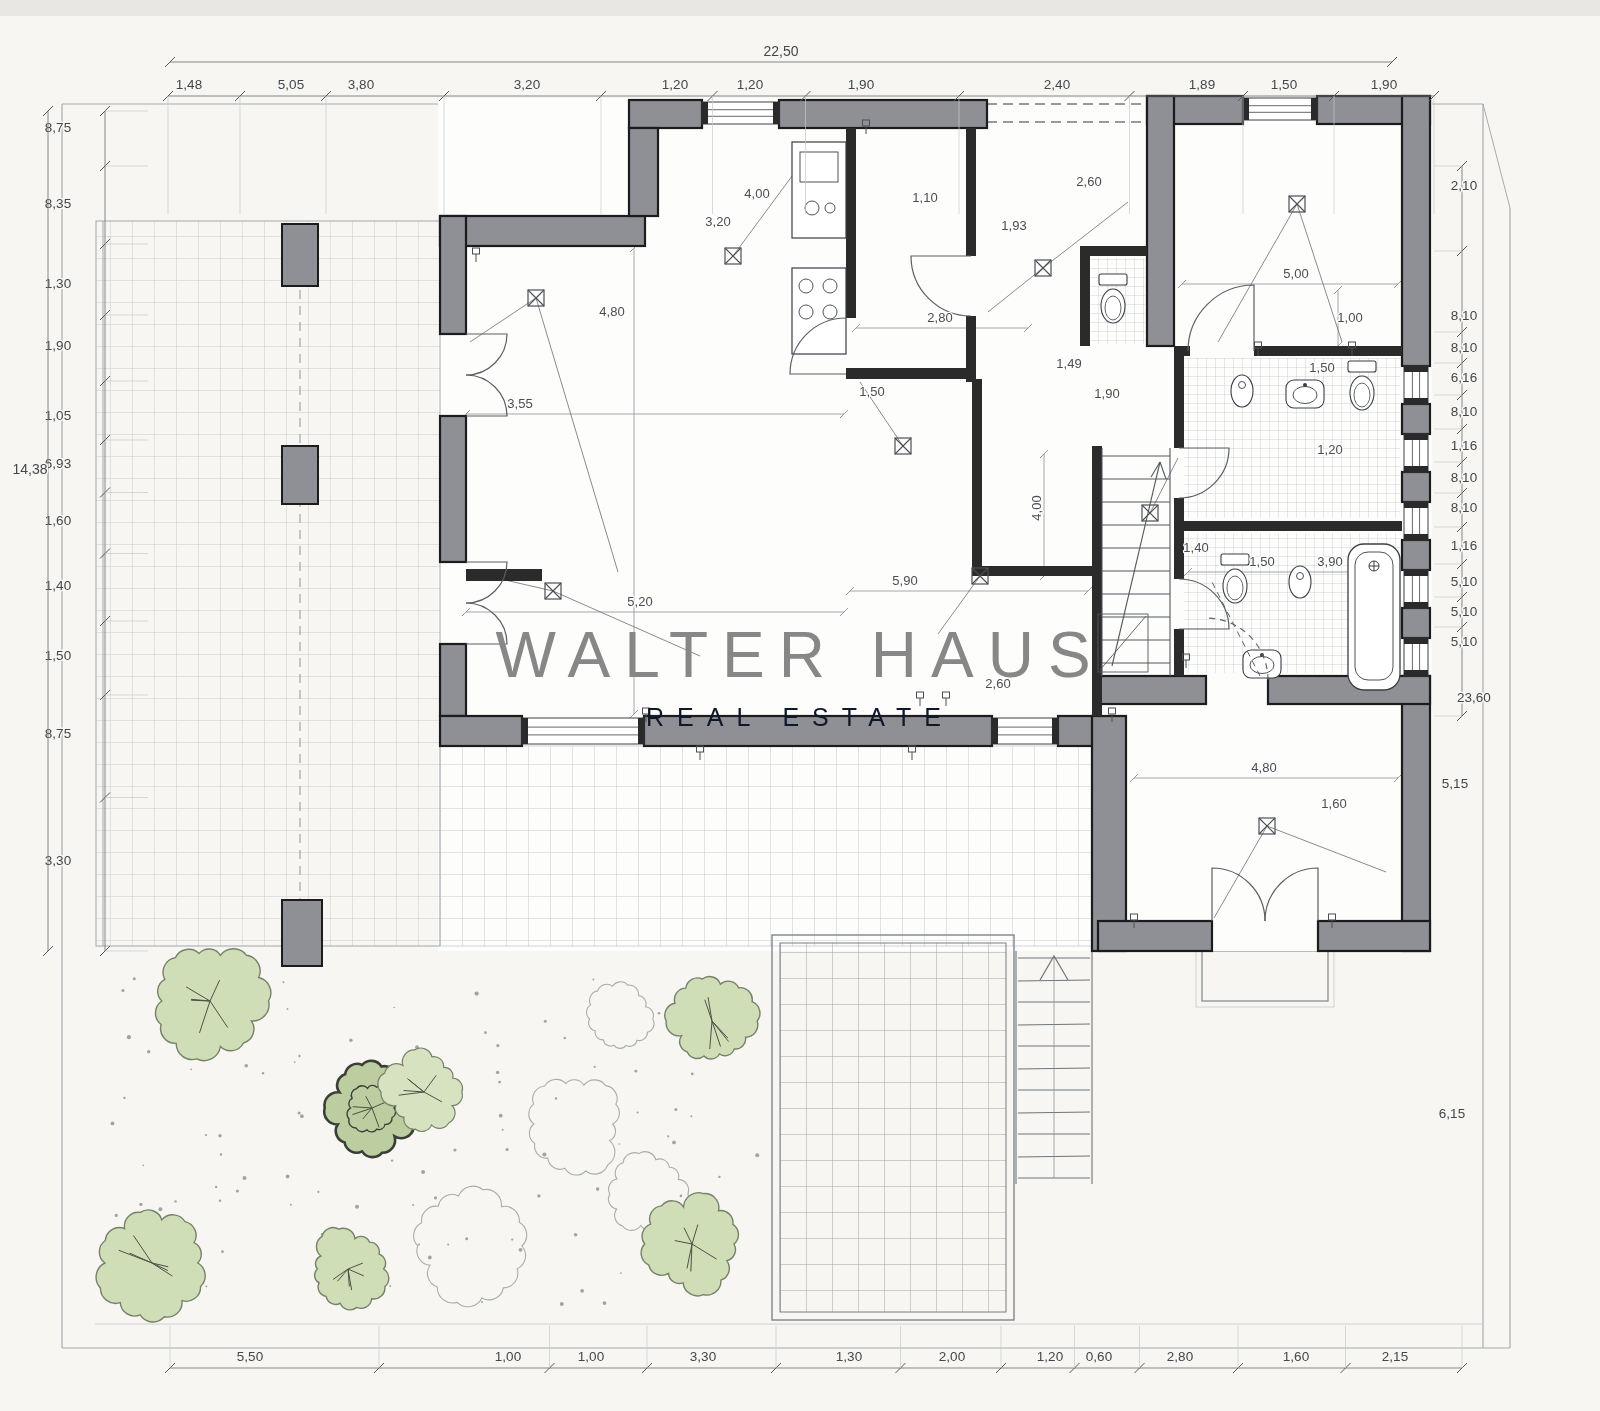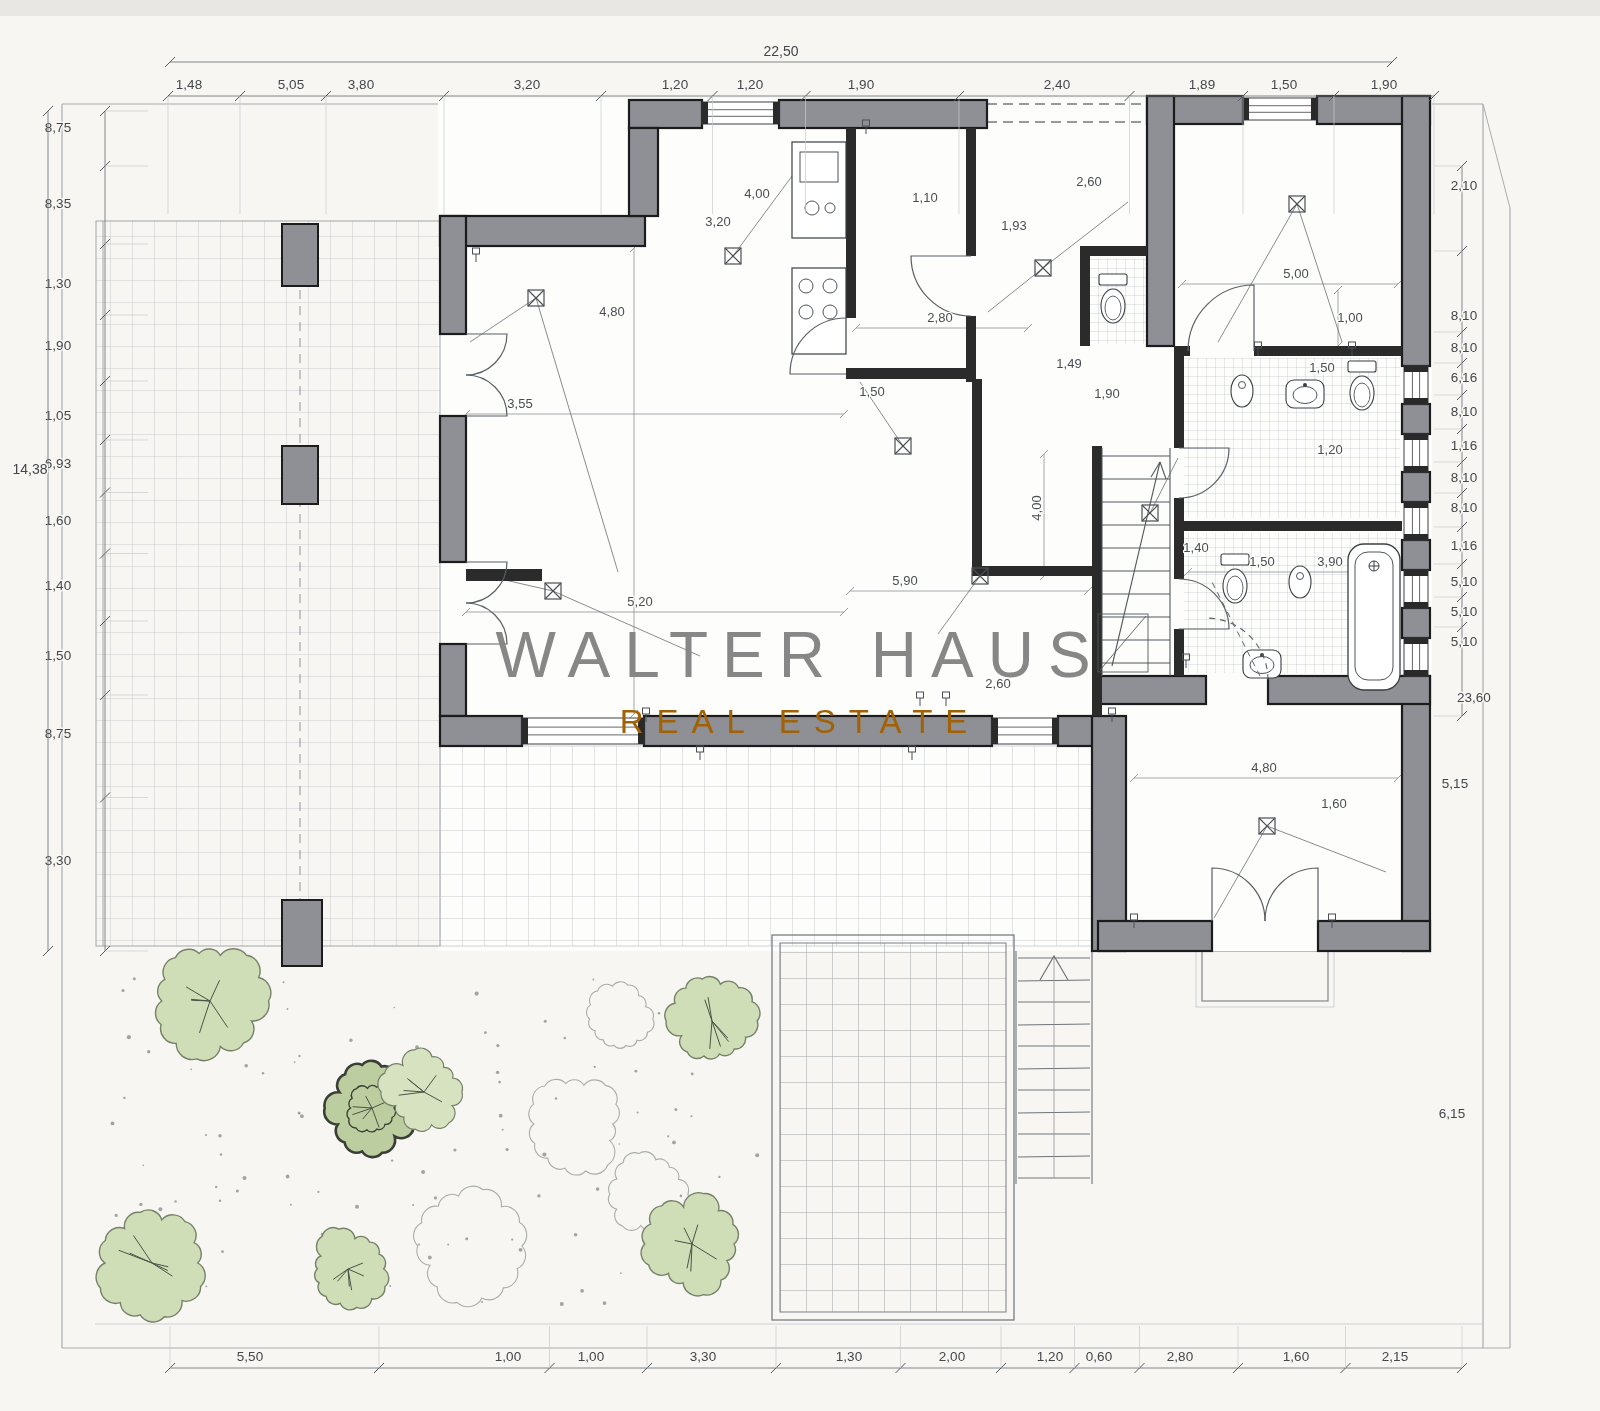--- a/index.html
+++ b/index.html
@@ -1,21 +1,21 @@
 <!DOCTYPE html>
 <html><head>
 <meta charset="utf-8">
 <style>
   html,body{margin:0;padding:0;background:#e8e7e4;}
   .stage{position:relative;width:1600px;height:1411px;margin:16px auto;background:#f7f6f3;
          overflow:hidden;font-family:"Liberation Sans",sans-serif;}
   .stage svg{position:absolute;left:0;top:0;}
   .wm{position:absolute;left:0;right:0;top:606px;text-align:center;pointer-events:none;z-index:5;}
   .wm-title{font-size:64px;font-weight:500;letter-spacing:14px;color:#878787;line-height:1.05;}
-  .wm-sub{font-size:33px;font-weight:400;letter-spacing:13px;color:#a16207;margin-top:14px;}
+  .wm-sub{font-size:25px;font-weight:400;letter-spacing:13px;color:#0f172a;margin-top:14px;}
   text.dim{font-family:"Liberation Sans",sans-serif;font-size:13.5px;fill:#43474b;
            paint-order:stroke;stroke:#f7f6f3;stroke-width:3px;stroke-linejoin:round;}
   text.lbl{font-family:"Liberation Sans",sans-serif;font-size:13px;fill:#4a4e52;
            paint-order:stroke;stroke:#fdfdfc;stroke-width:2.5px;stroke-linejoin:round;}
   text.total{font-size:14px;}
 </style>
 </head>
 <body>
 
 <div class="stage">

